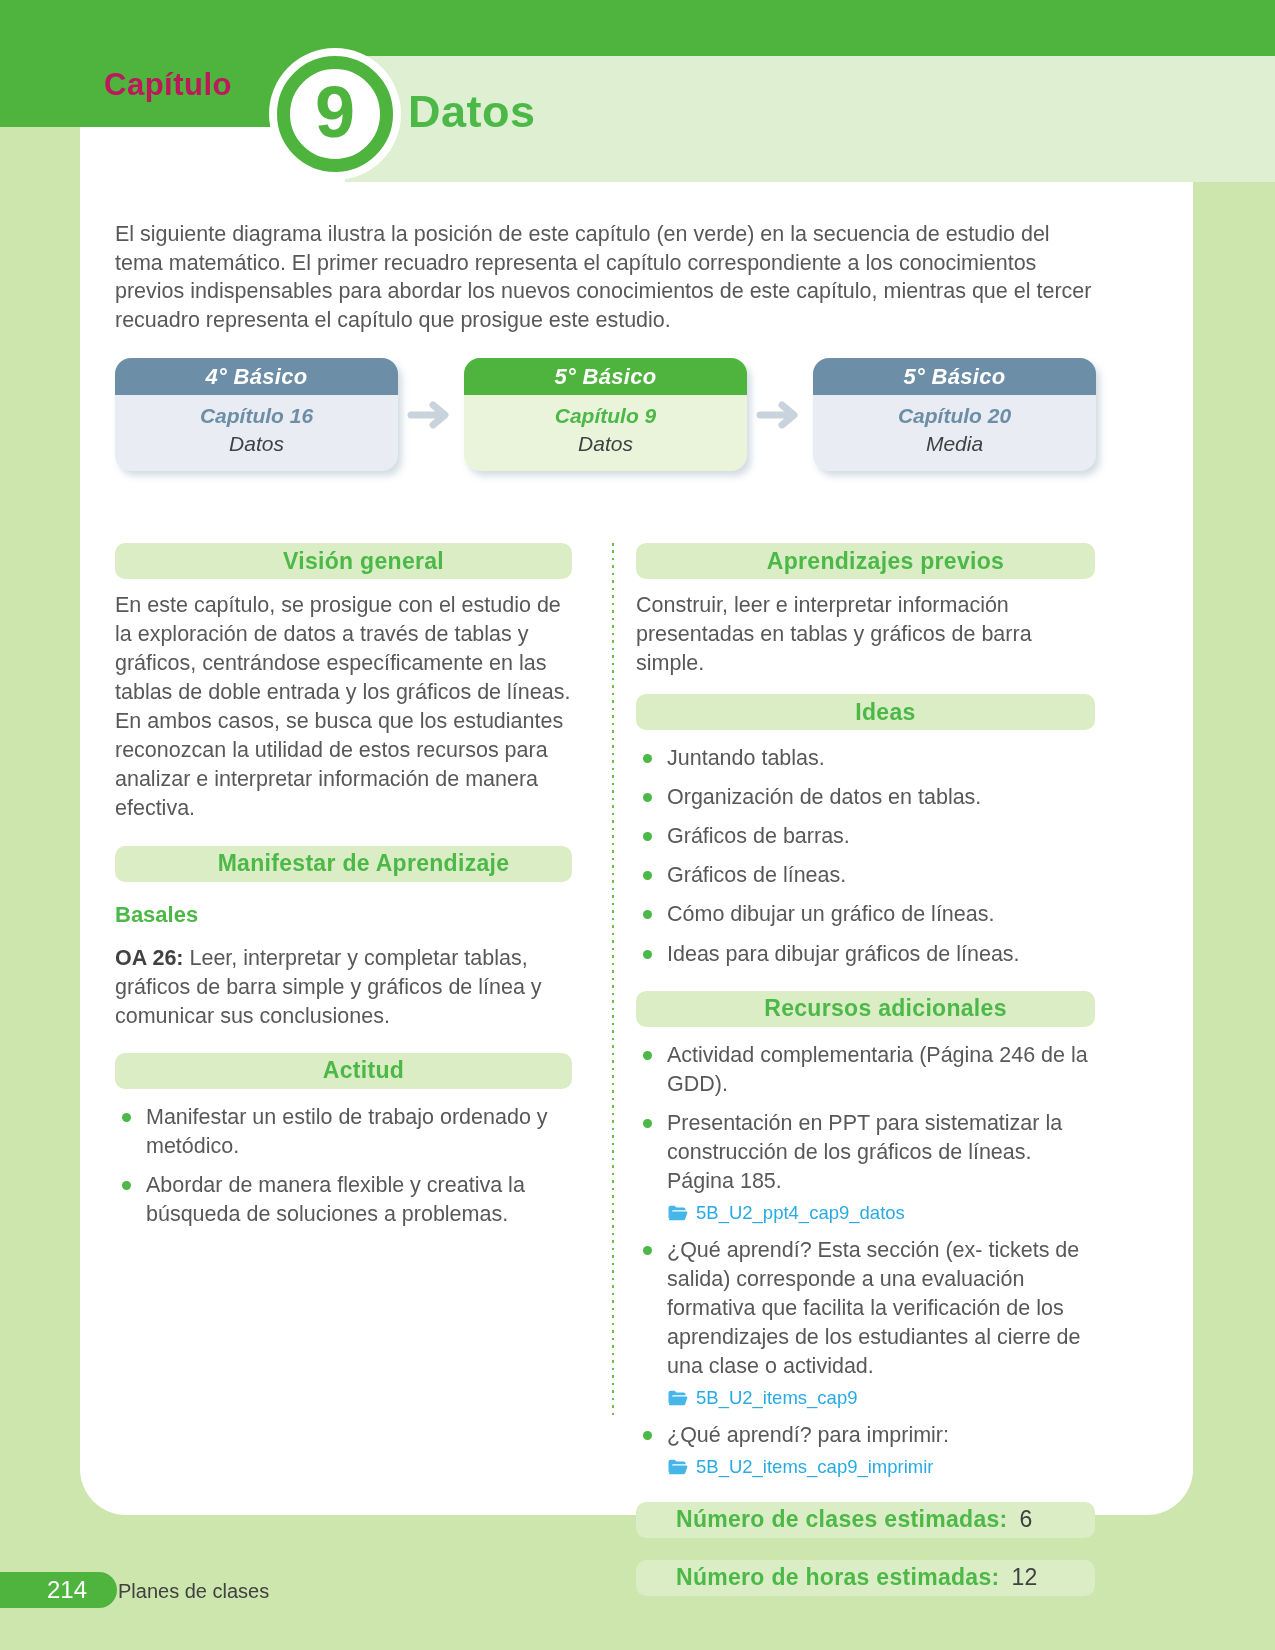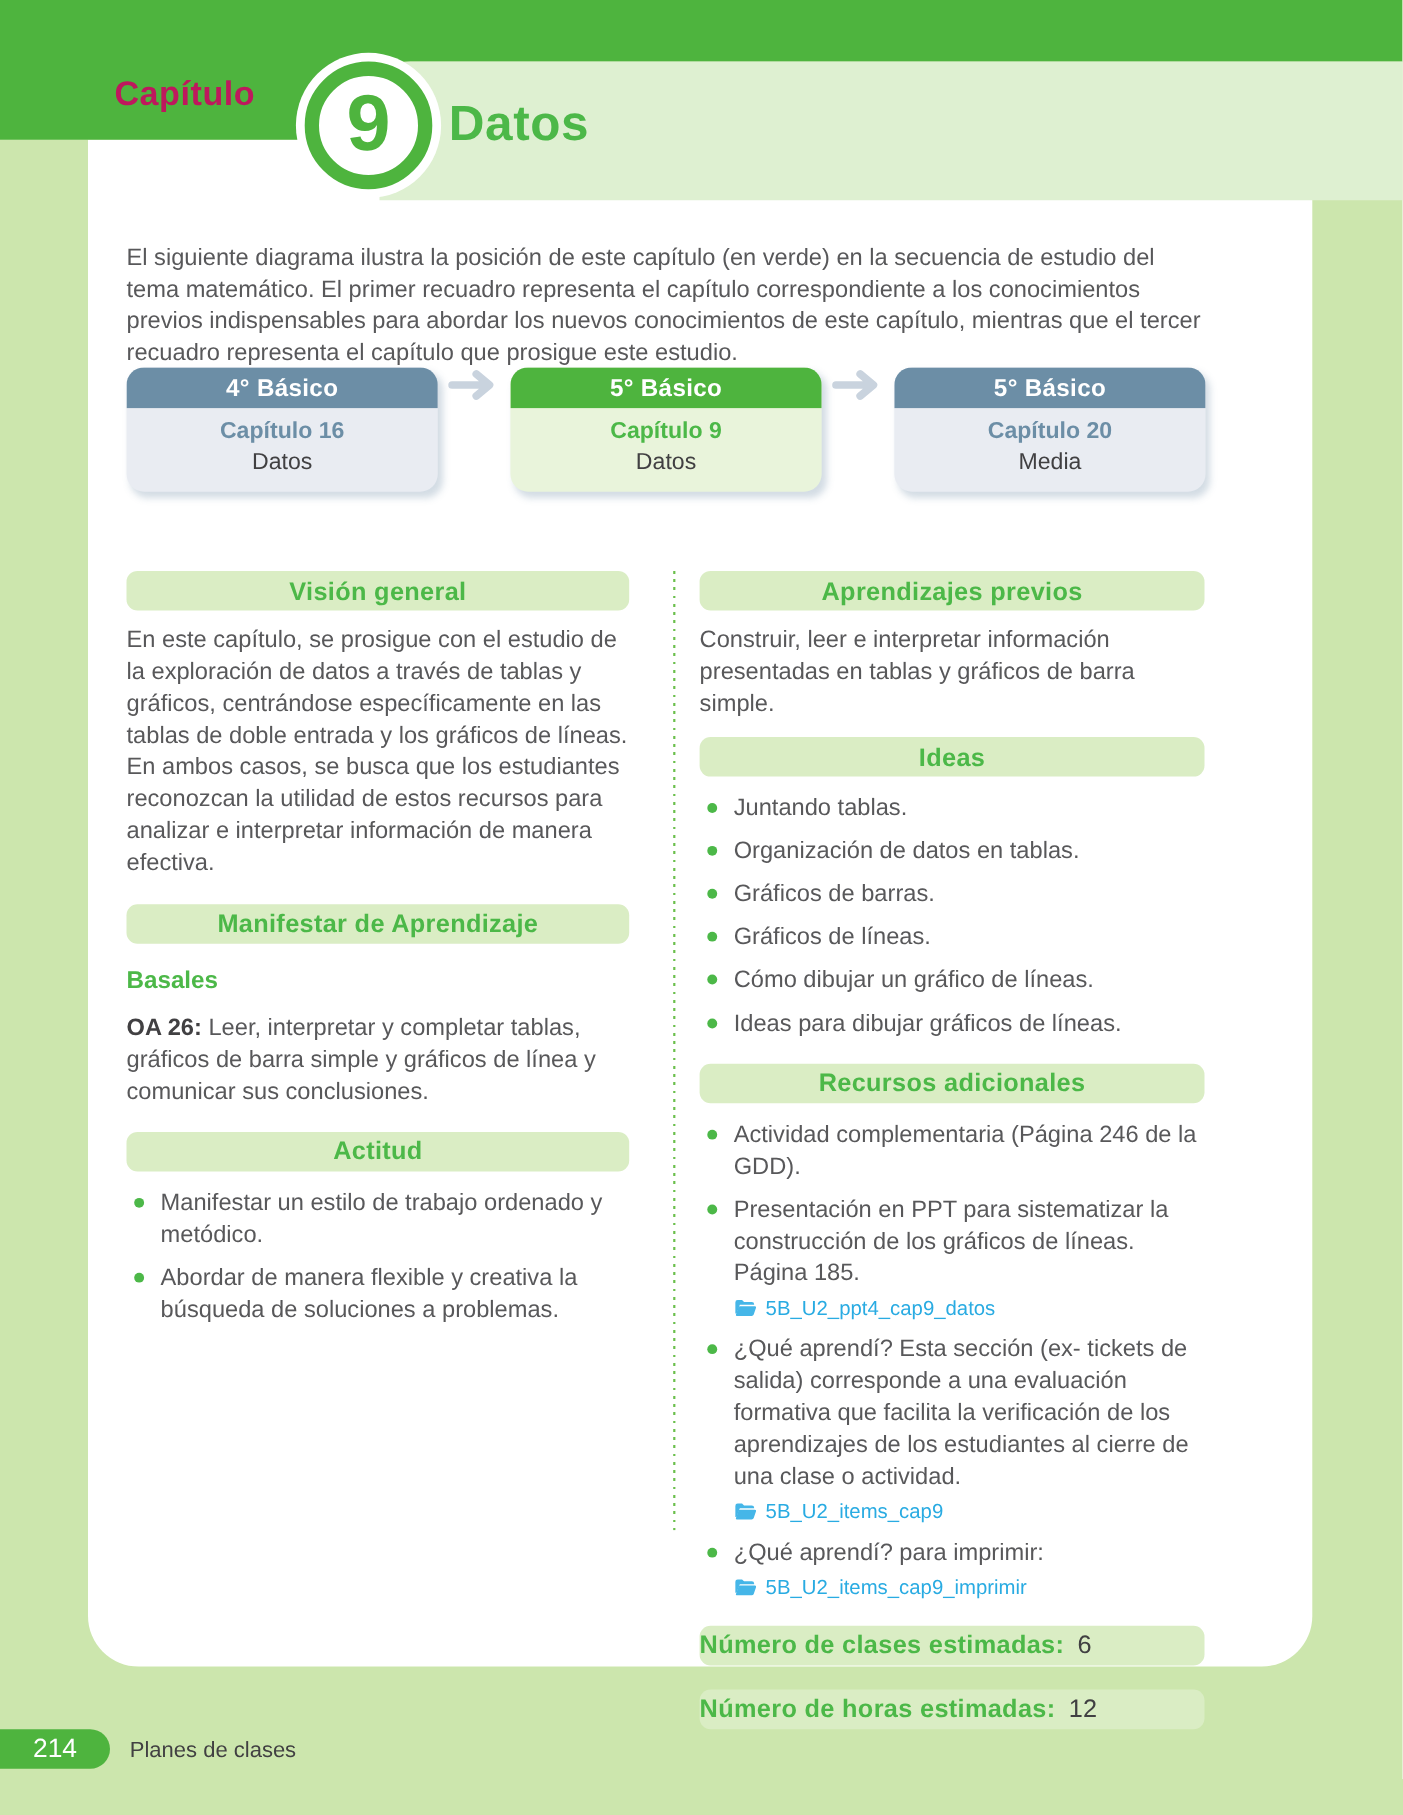--- a/index.html
+++ b/index.html
@@ -31,52 +31,52 @@
   .band-light{position:absolute;left:345px;top:56px;width:930px;height:126px;background:var(--strip);border-top-left-radius:28px;}
   .chapter-word{position:absolute;left:104px;top:67px;font-size:31px;font-weight:bold;color:#be185d;letter-spacing:.5px;}
   .circle-outer{position:absolute;left:269px;top:48px;width:132px;height:132px;border-radius:50%;background:#ffffff;display:flex;align-items:center;justify-content:center;}
   .circle-inner{width:116px;height:116px;box-sizing:border-box;border:13px solid var(--green);border-radius:50%;background:#ffffff;display:flex;align-items:center;justify-content:center;}
   .circle-digit{font-size:72px;font-weight:bold;color:var(--green);line-height:1;padding-bottom:4px;}
   .chapter-title{position:absolute;left:408px;top:86px;font-size:45px;font-weight:bold;color:var(--green-text);letter-spacing:.5px;}
   
   .content{position:absolute;left:115px;top:220px;width:981px;}
   .intro{font-size:21.5px;line-height:1.33;margin:0;}
   
-  .seq-row{display:flex;align-items:flex-start;}
+  .seq-row{display:flex;align-items:center;margin-top:24px;font-style:italic;}
   .seq-box{width:283px;border-radius:16px;overflow:hidden;background:var(--gray-body);box-shadow:4px 5px 7px rgba(110,140,165,.30);}
   .seq-box.green{background:var(--green-body);}
   .seq-head{height:37px;display:flex;align-items:center;justify-content:center;background:var(--slate);color:#fff;font-weight:bold;font-size:22px;letter-spacing:.3px;}
   .seq-box.green .seq-head{background:var(--green);}
   .seq-body{padding:9px 0 15px;text-align:center;}
   .seq-chapter{font-size:21px;font-weight:bold;color:var(--slate);}
   .seq-box.green .seq-chapter{color:var(--green-text);}
   .seq-title{font-size:21px;color:var(--dark);margin-top:4px;}
   .seq-arrow{flex:1;display:flex;align-items:center;justify-content:center;}
   
   .columns{display:flex;margin-top:72px;}
   .col-left{width:457px;}
   .col-divider{width:2px;margin:0 22px 0 40px;height:872px;
     background-image:repeating-linear-gradient(to bottom,#6abf4b 0 2.5px,transparent 2.5px 7.5px);}
   .col-right{width:459px;}
-  .pill{background:var(--pill-bg);border-radius:10px;height:36px;display:flex;align-items:center;justify-content:center;font-size:23px;font-weight:bold;color:var(--green-text);letter-spacing:.3px;}
+  .pill{background:var(--pill-bg);border-radius:10px;height:36px;display:flex;align-items:center;justify-content:center;font-size:23px;font-weight:bold;color:var(--green-text);letter-spacing:.3px;padding-left:40px;}
   .pill.left-align{justify-content:flex-start;box-sizing:border-box;}
   .pill .pill-value{color:var(--dark);font-weight:normal;margin-left:12px;}
   .body-text{font-size:21.5px;line-height:1.35;margin:12px 0 0 0;}
   .sub-heading{font-size:22px;font-weight:bold;color:var(--green-text);margin:20px 0 0 0;}
   .oa-para{font-size:21.5px;line-height:1.35;margin:16px 0 0 0;}
   .oa-para strong{color:var(--dark);}
   ul.dotted{list-style:none;margin:14px 0 0 0;padding:0;}
   ul.dotted li{position:relative;padding-left:31px;font-size:21.5px;line-height:1.35;margin-bottom:10px;}
   ul.dotted li::before{content:"";position:absolute;left:7px;top:10px;width:9px;height:9px;border-radius:50%;background:var(--green-text);}
   .res-link{display:flex;align-items:center;gap:8px;margin:5px 0 7px 0;font-size:18.5px;color:var(--link);cursor:pointer;}
   .res-link svg{flex:0 0 auto;display:block;}
   .gap-lg{margin-top:22px;}
   .gap-md{margin-top:16px;}
   
-  .footer-pill{position:absolute;left:0;top:1572px;width:100px;height:36px;background:var(--green);border-radius:0 18px 18px 0;display:flex;align-items:center;justify-content:center;color:#fff;font-size:24px;}
+  .footer-pill{position:absolute;left:0;top:1572px;width:100px;height:36px;background:var(--green);border-radius:0 18px 18px 0;display:flex;align-items:center;justify-content:center;color:#fff;font-size:24px;padding-left:17px;}
   .footer-label{position:absolute;left:118px;top:1580px;font-size:20px;color:var(--dark);}
 </style>
 </head>
 <body>
 
 <div class="card"></div>
 
 <div class="band-dark-full"></div>
 <div class="band-dark-left"></div>
 <div class="band-light"></div>

